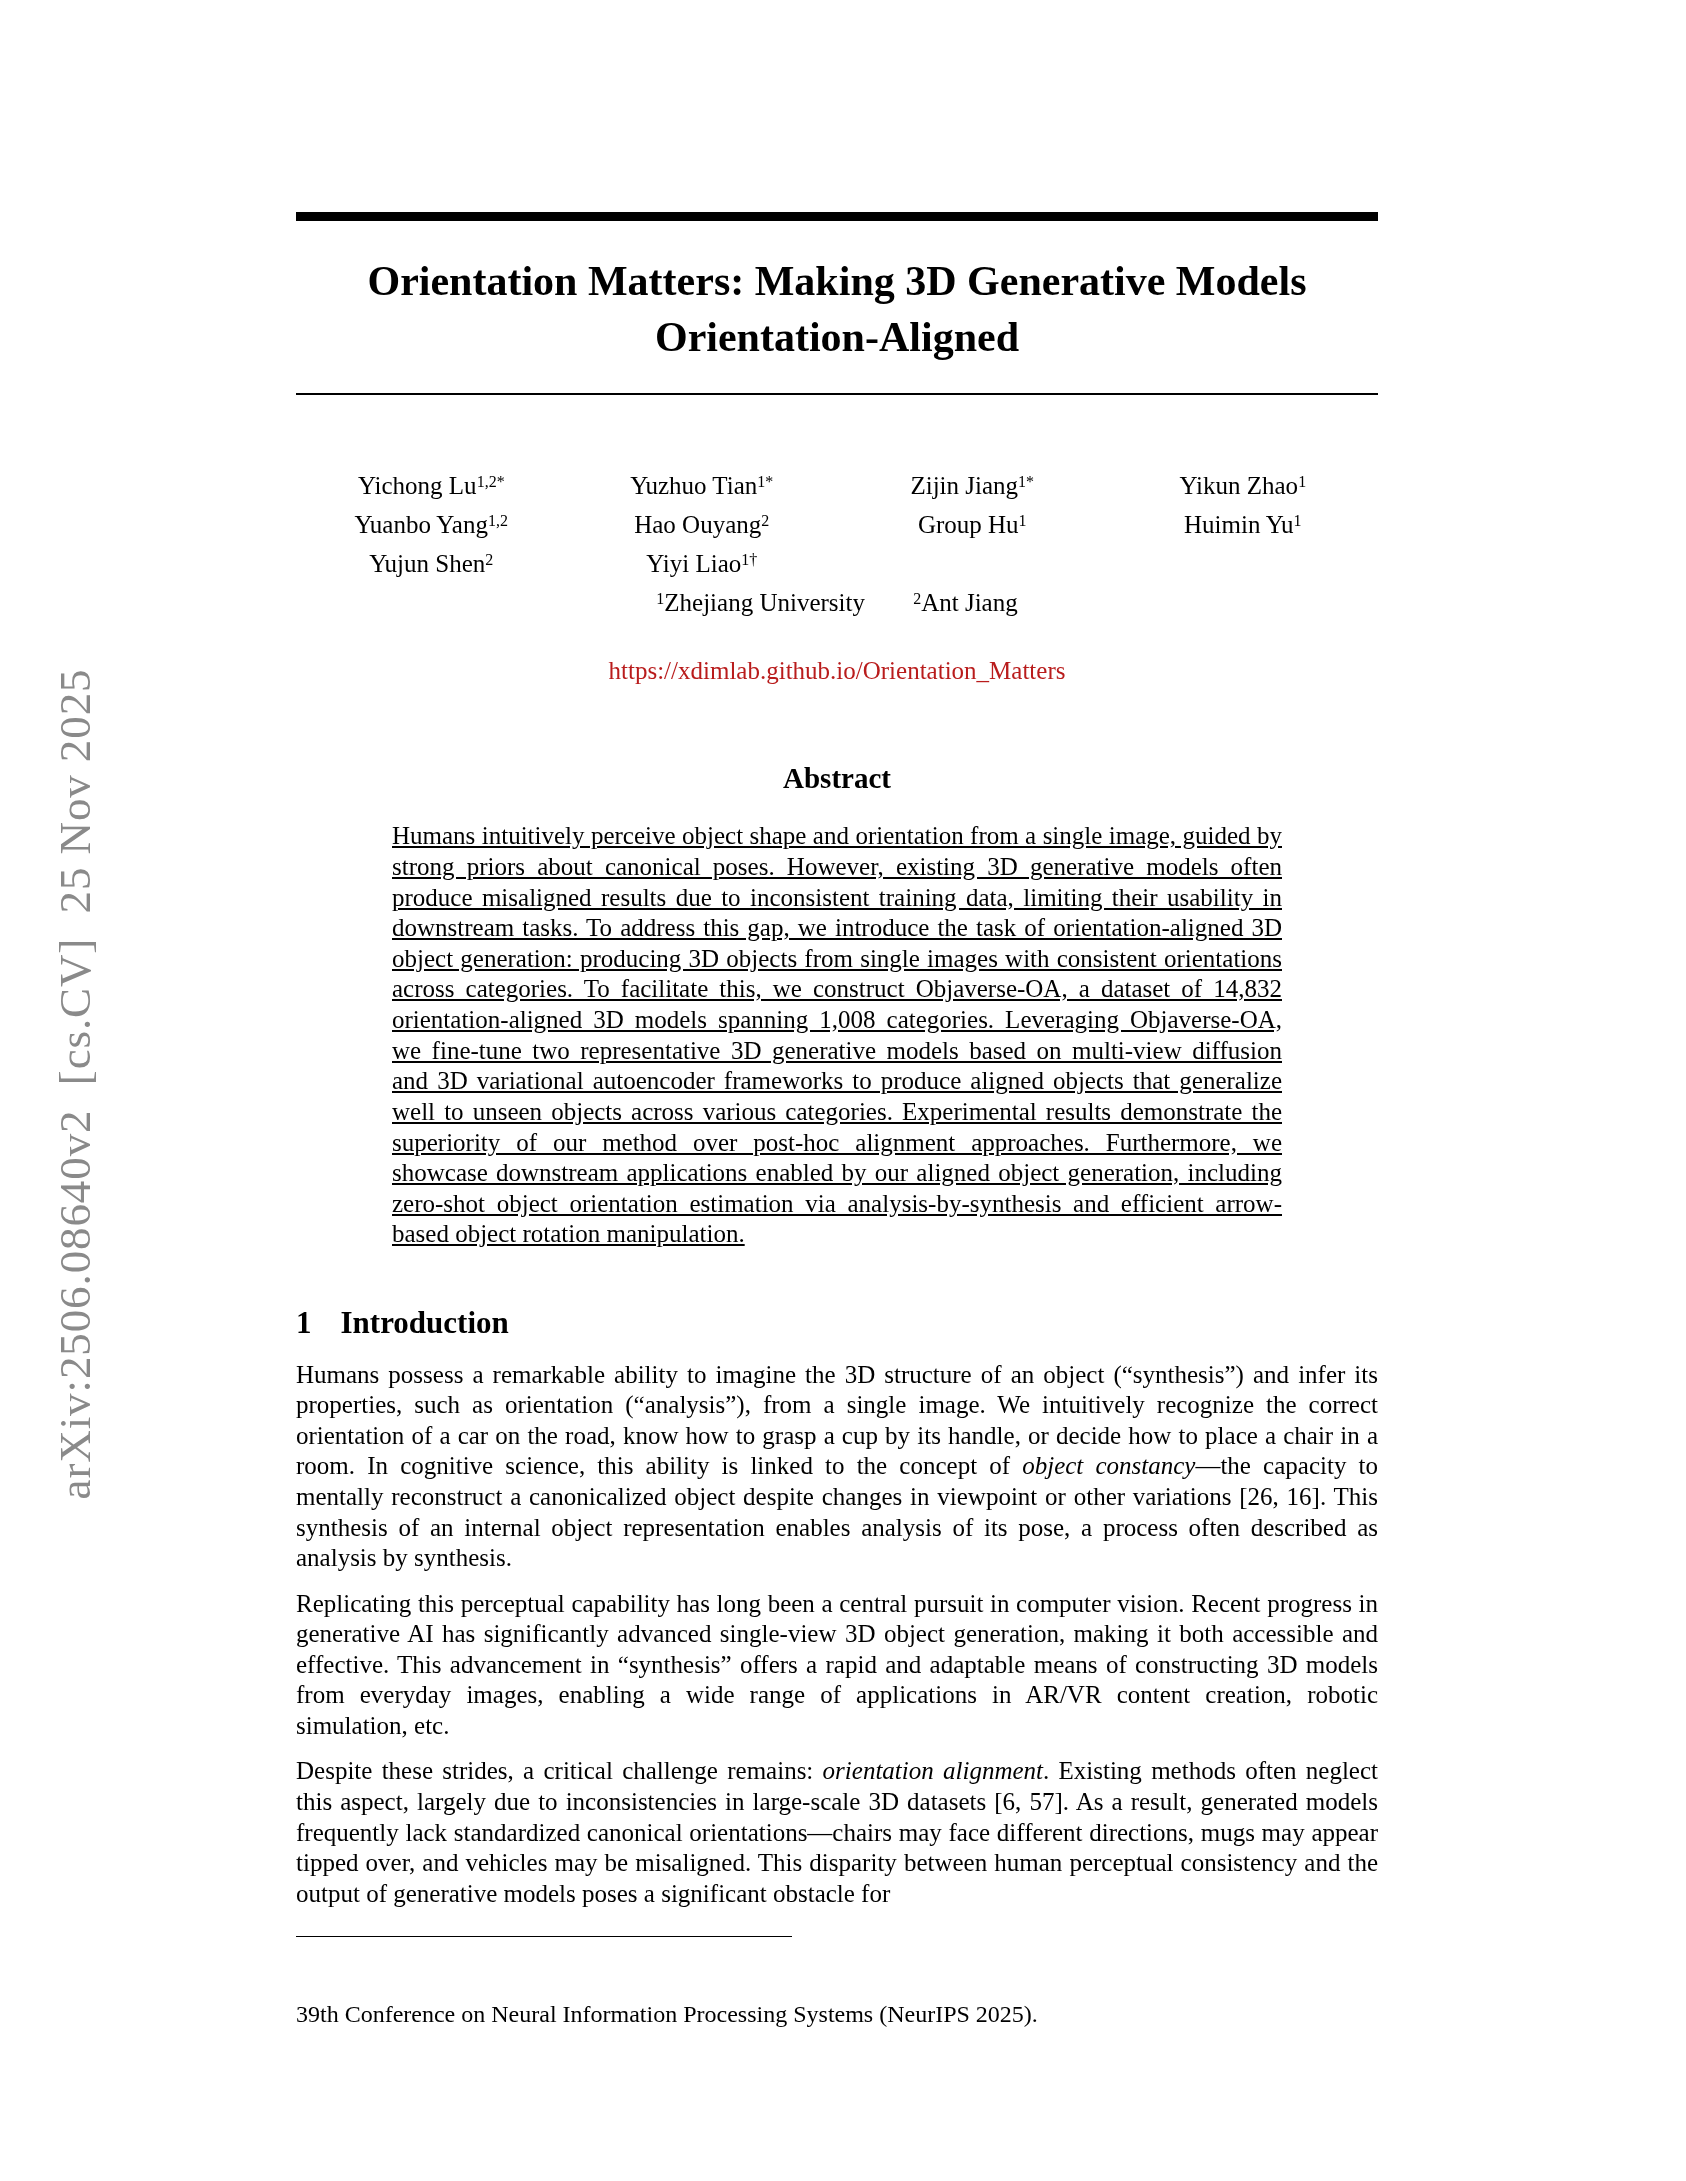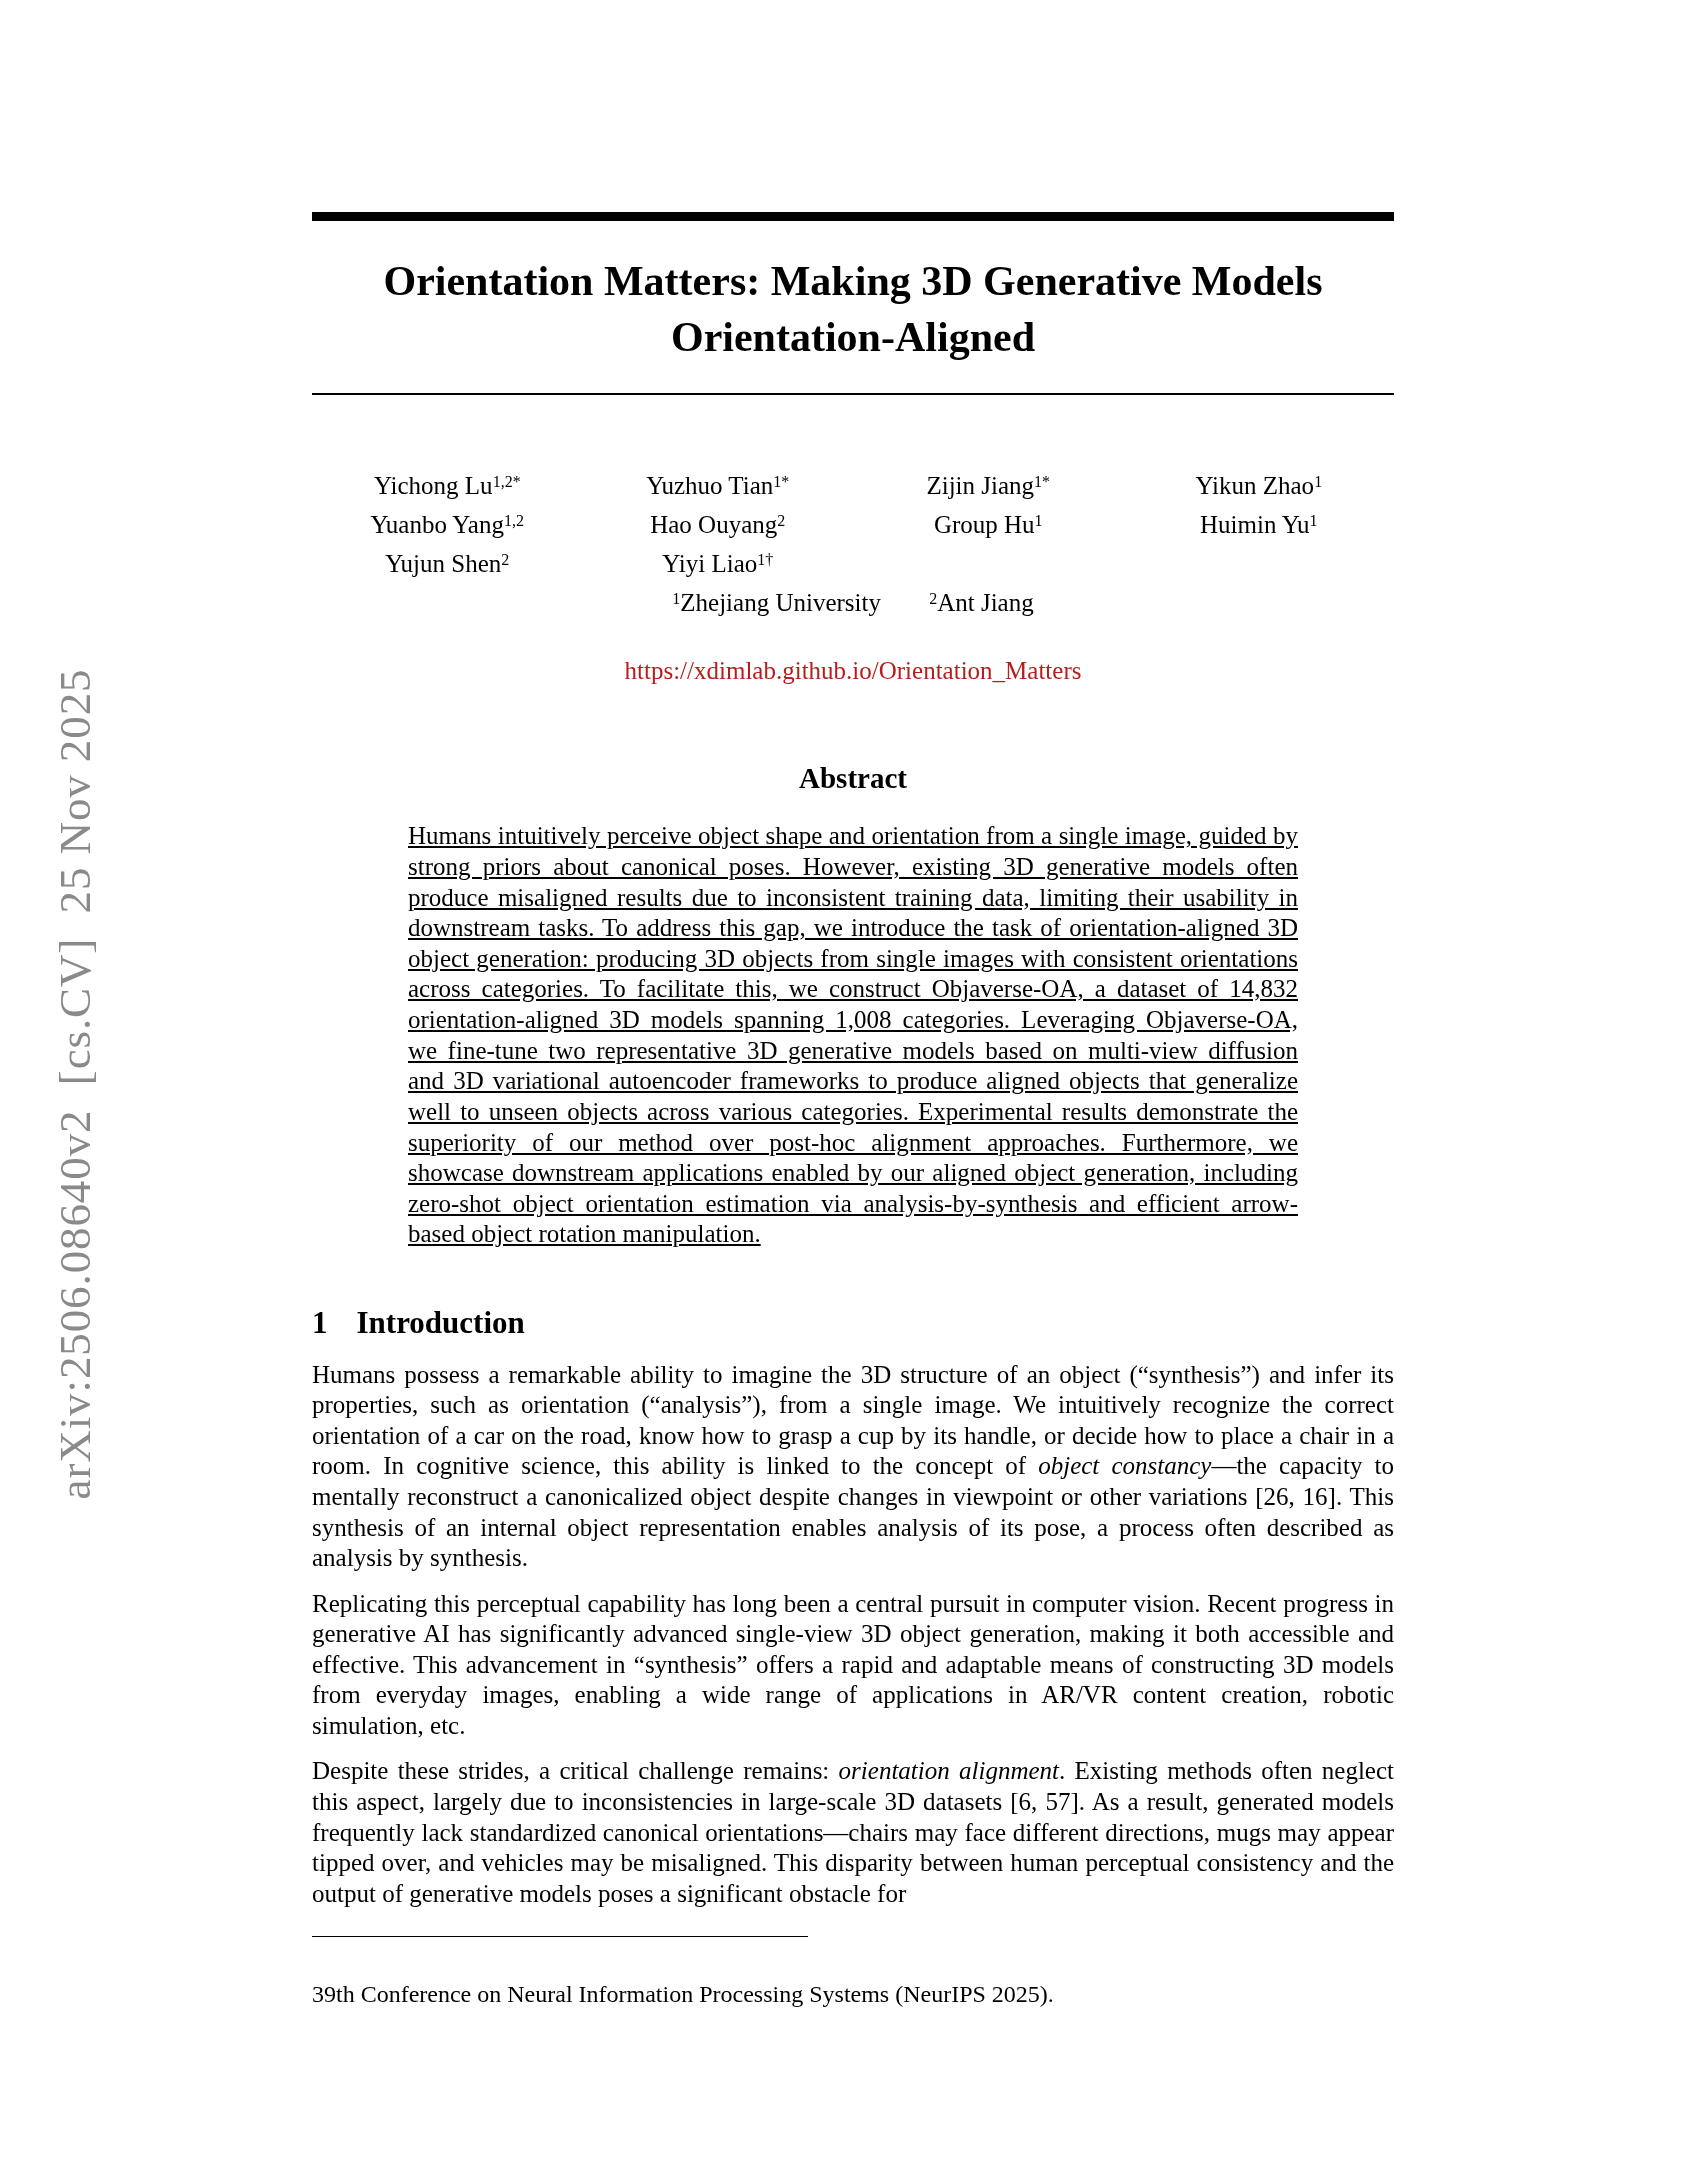--- a/index.html
+++ b/index.html
@@ -24,21 +24,21 @@
     left: 75px;
     top: 1084px;
     transform: translate(-50%, -50%) rotate(-90deg);
     white-space: pre;
     font-size: 45px;
     color: #8a8a8a;
     letter-spacing: 0.9px;
   }
   .content {
     position: absolute;
-    left: 312px;
+    left: 296px;
     top: 0;
     width: 1082px;
     height: 2182px;
   }
   .rule-thick { margin-top: 212px; height: 9.2px; background: #000; }
   .rule-thin  { margin-top: 27.5px;  height: 2.8px;  background: #000; }
   .title {
     margin-top: 33px;
     text-align: center;
     font-weight: bold;
@@ -89,21 +89,21 @@
   .para {
     margin-top: 14.7px;
     font-size: 25px;
     line-height: 1.225;
     text-align: justify;
   }
   .para.first { margin-top: 18.4px; }
   .footnote-block { margin-top: 26px; font-size: 21px; }
   .footnote-rule { width: 496px; height: 1.8px; background: #000; }
   .footnote-text { margin-top: 7.3px; padding-left: 51px; }
-  .conference { margin-top: 44px; font-size: 24px; }
+  .conference { margin-top: 64px; font-size: 24px; }
 </style>
 </head>
 <body>
 
 <div class="page">
 
   <div class="watermark">arXiv:2506.08640v2  [cs.CV]  25 Nov 2025</div>
 
   <div class="content">
 

